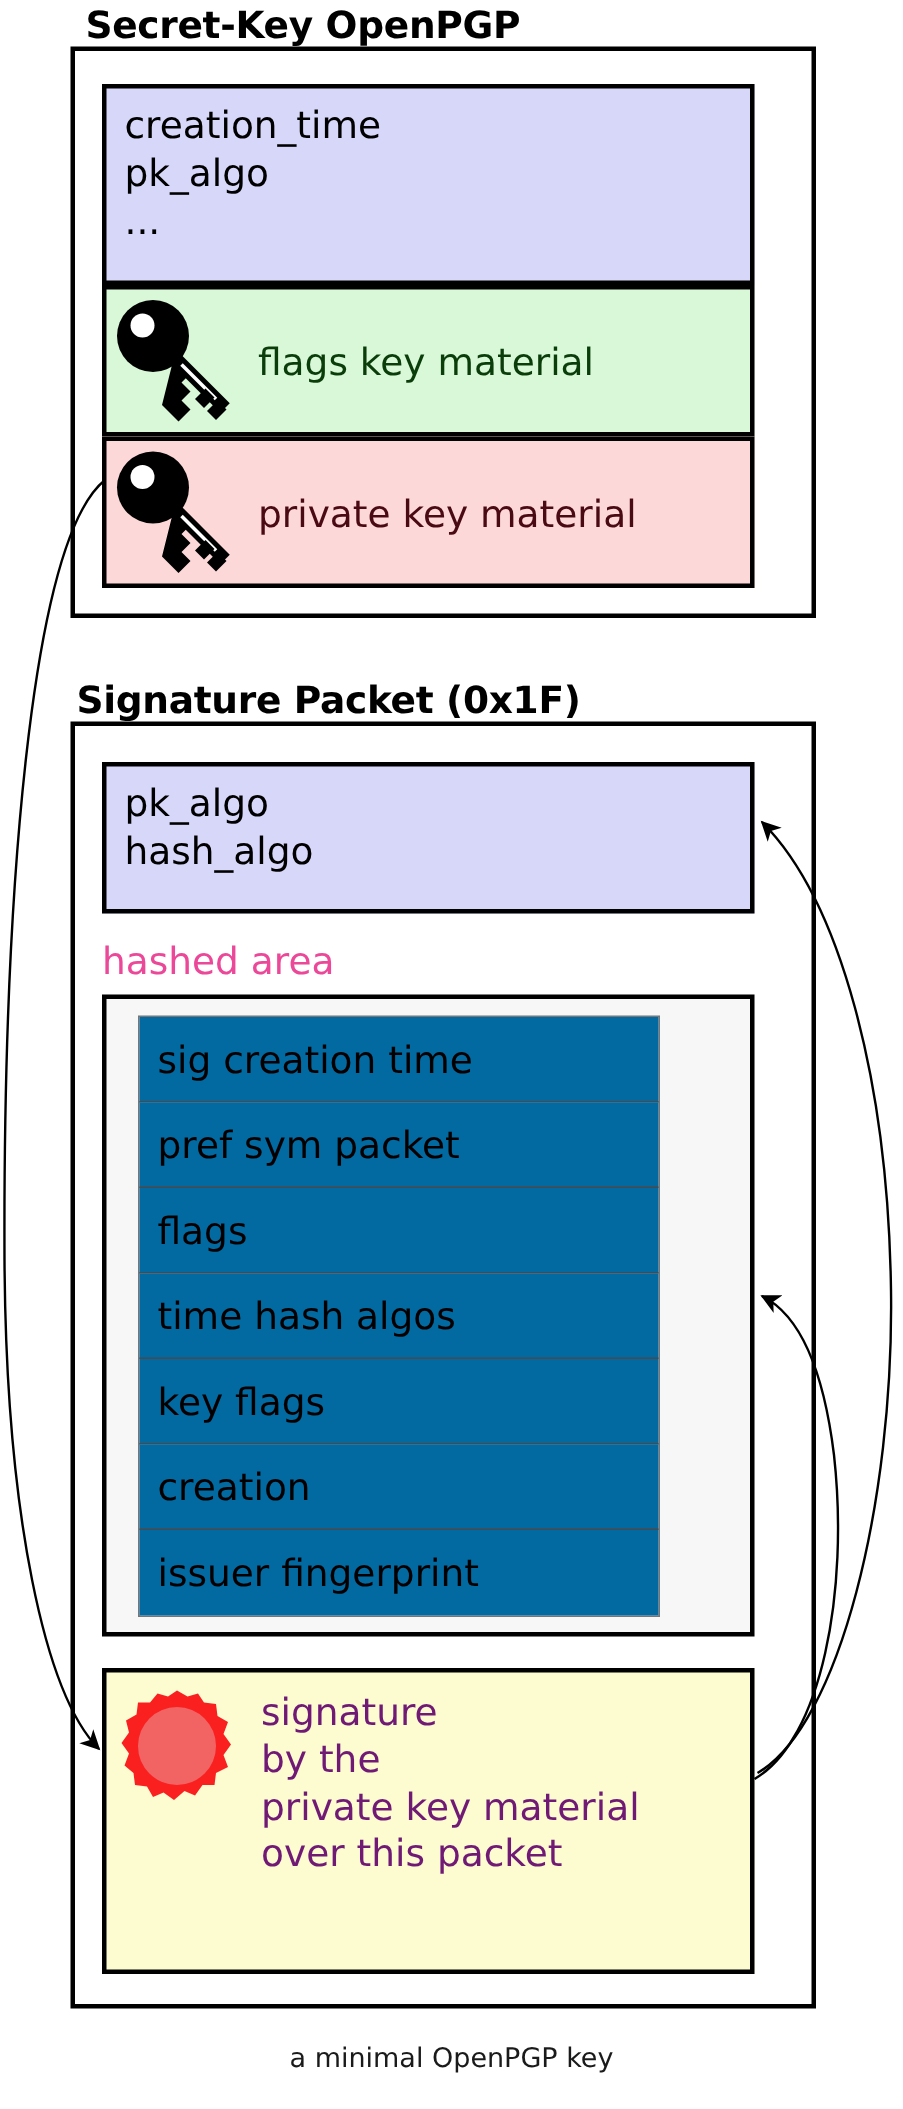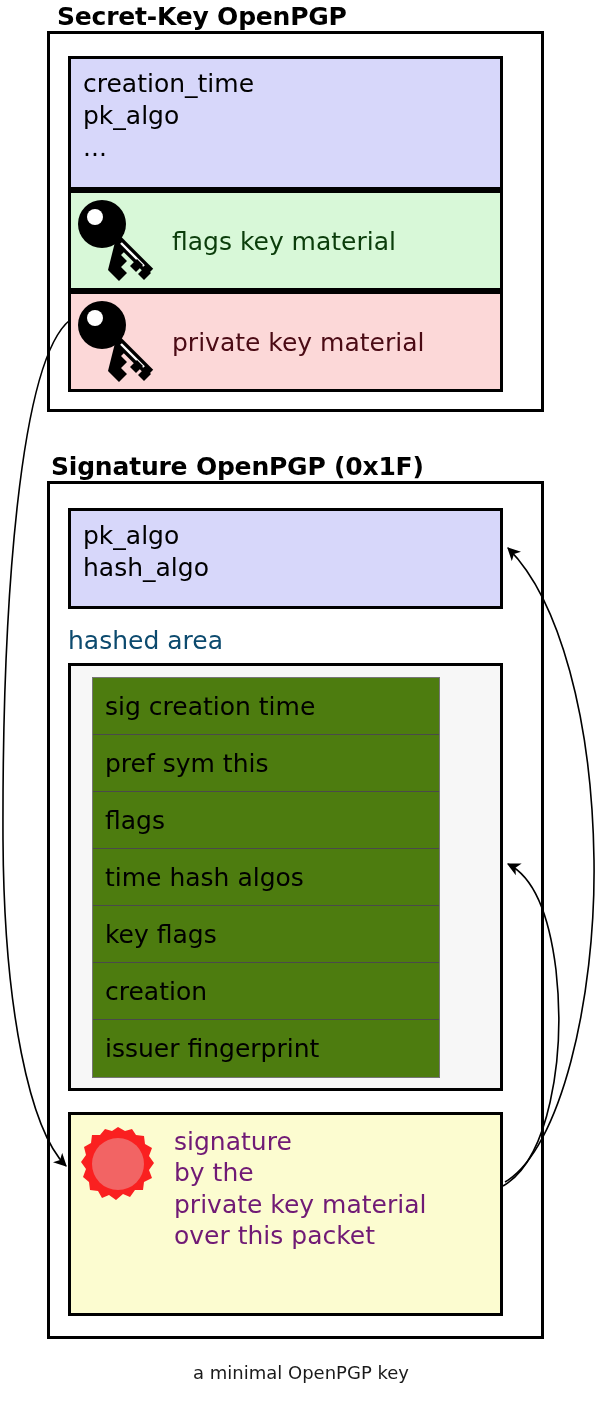--- a/index.html
+++ b/index.html
@@ -82,21 +82,21 @@
     background: #fcfcd0;
   }
   .label-green  { color: #0b3d0b; }
   .label-maroon { color: #4a0a14; }
 
   
   #hashed-area-label {
     position: absolute;
     left: 68px; top: 626px;
     font-size: 25px;
-    color: #0c4a6e;
+    color: #ec4899;
   }
   #hashed-area-box {
     position: absolute;
     left: 68px; top: 663px; width: 435px; height: 428px;
     border: 3px solid #000;
     background: #f7f7f7;
     box-sizing: border-box;
   }
   #hashed-list {
     position: absolute;
@@ -107,21 +107,21 @@
   }
   .hashed-item {
     height: 57px;
     box-sizing: border-box;
     border-bottom: 1px solid #4a4a4a;
     display: flex;
     align-items: center;
     padding-left: 12px;
     font-size: 25px;
     color: #000;
-    background: #4d7c0f;
+    background: #0369a1;
   }
   .hashed-item:last-child { border-bottom: none; }
 
   
   .icon-wrap {
     position: absolute;
     pointer-events: none;
   }
   #key-icon-public  { left: 74px;  top: 198px; width: 86px; height: 86px; }
   #key-icon-private { left: 74px;  top: 299px; width: 86px; height: 86px; }
@@ -200,36 +200,36 @@
         <path d="M 41 39 L 76 74" stroke="#000000" stroke-width="9" fill="none"></path>
         <path d="M 47 45 L 70 68" stroke="#ffffff" stroke-width="2.4" fill="none"></path>
         <path d="M 63 61 L 56 68 L 62 74 L 69 67 Z"></path>
         <path d="M 71 69 L 64 76 L 70 82 L 77 75 Z"></path>
       </g>
     </svg>
   </div>
 
   <div class="inline-label label-maroon" id="label-private">private key material</div>
 
-  <div class="section-title" id="sig-title">Signature OpenPGP (0x1F)</div>
+  <div class="section-title" id="sig-title">Signature Packet (0x1F)</div>
 
   <div class="packet-frame" id="sig-packet"></div>
 
   <div class="field-box" id="sig-header">
     <span class="field-text">pk_algo
 hash_algo</span>
   </div>
 
   <div id="hashed-area-label">hashed area</div>
 
   <div id="hashed-area-box"></div>
 
   <div id="hashed-list">
     <div class="hashed-item">sig creation time</div>
-    <div class="hashed-item">pref sym this</div>
+    <div class="hashed-item">pref sym packet</div>
     <div class="hashed-item">flags</div>
     <div class="hashed-item">time hash algos</div>
     <div class="hashed-item">key flags</div>
     <div class="hashed-item">creation</div>
     <div class="hashed-item">issuer fingerprint</div>
   </div>
 
   <div class="field-box" id="sig-signature"></div>
 
   <div class="icon-wrap" id="seal-icon">

